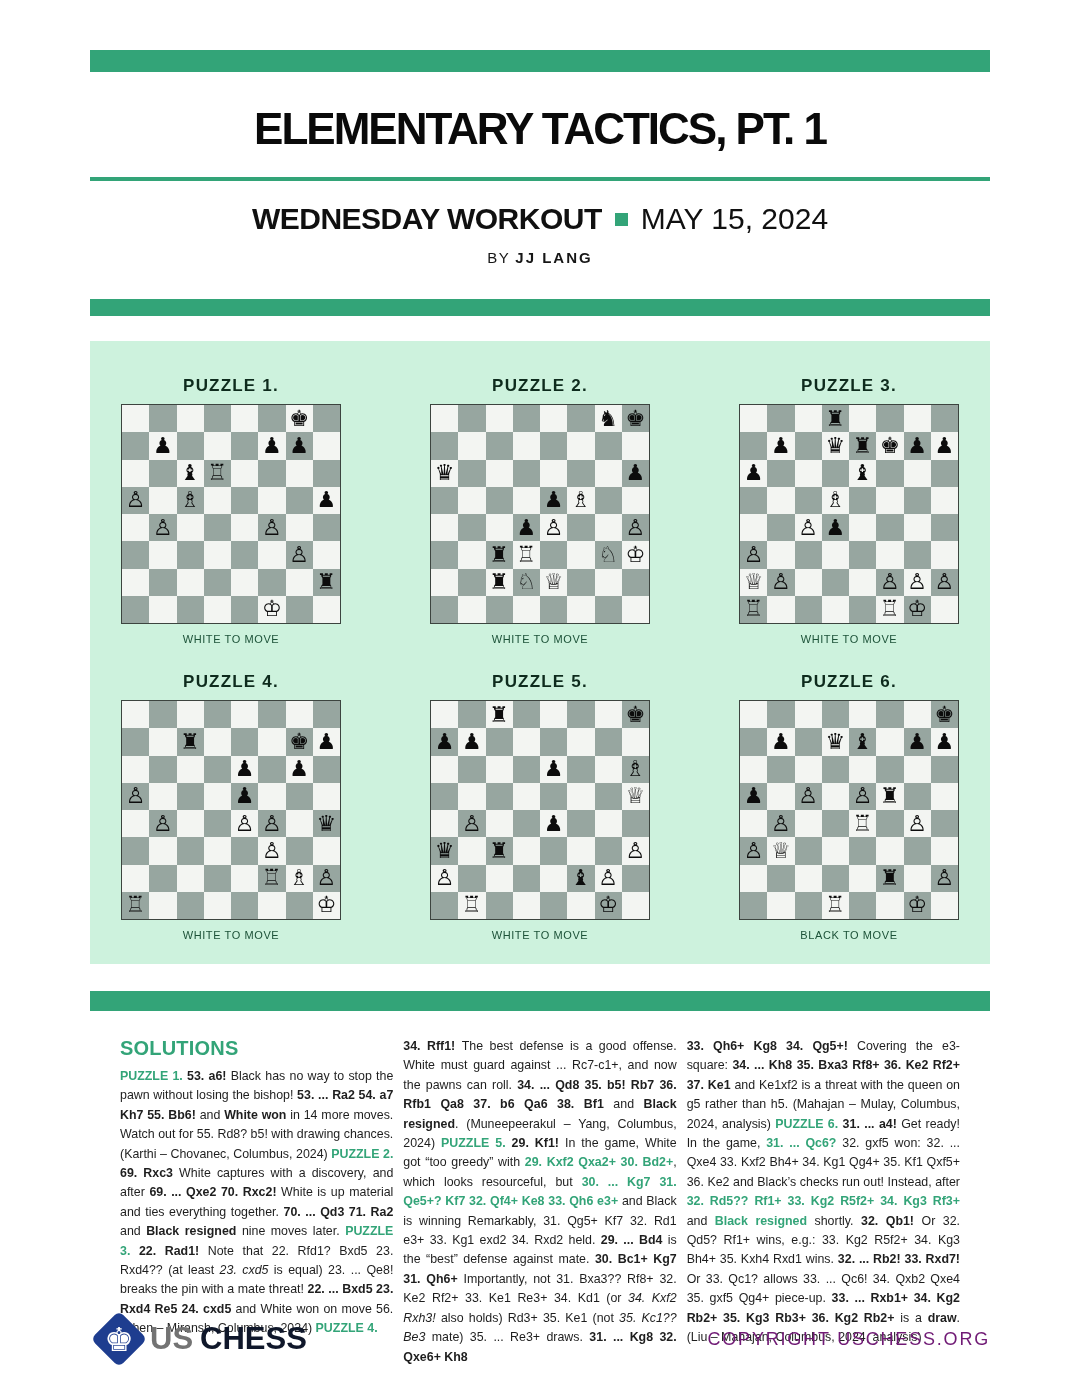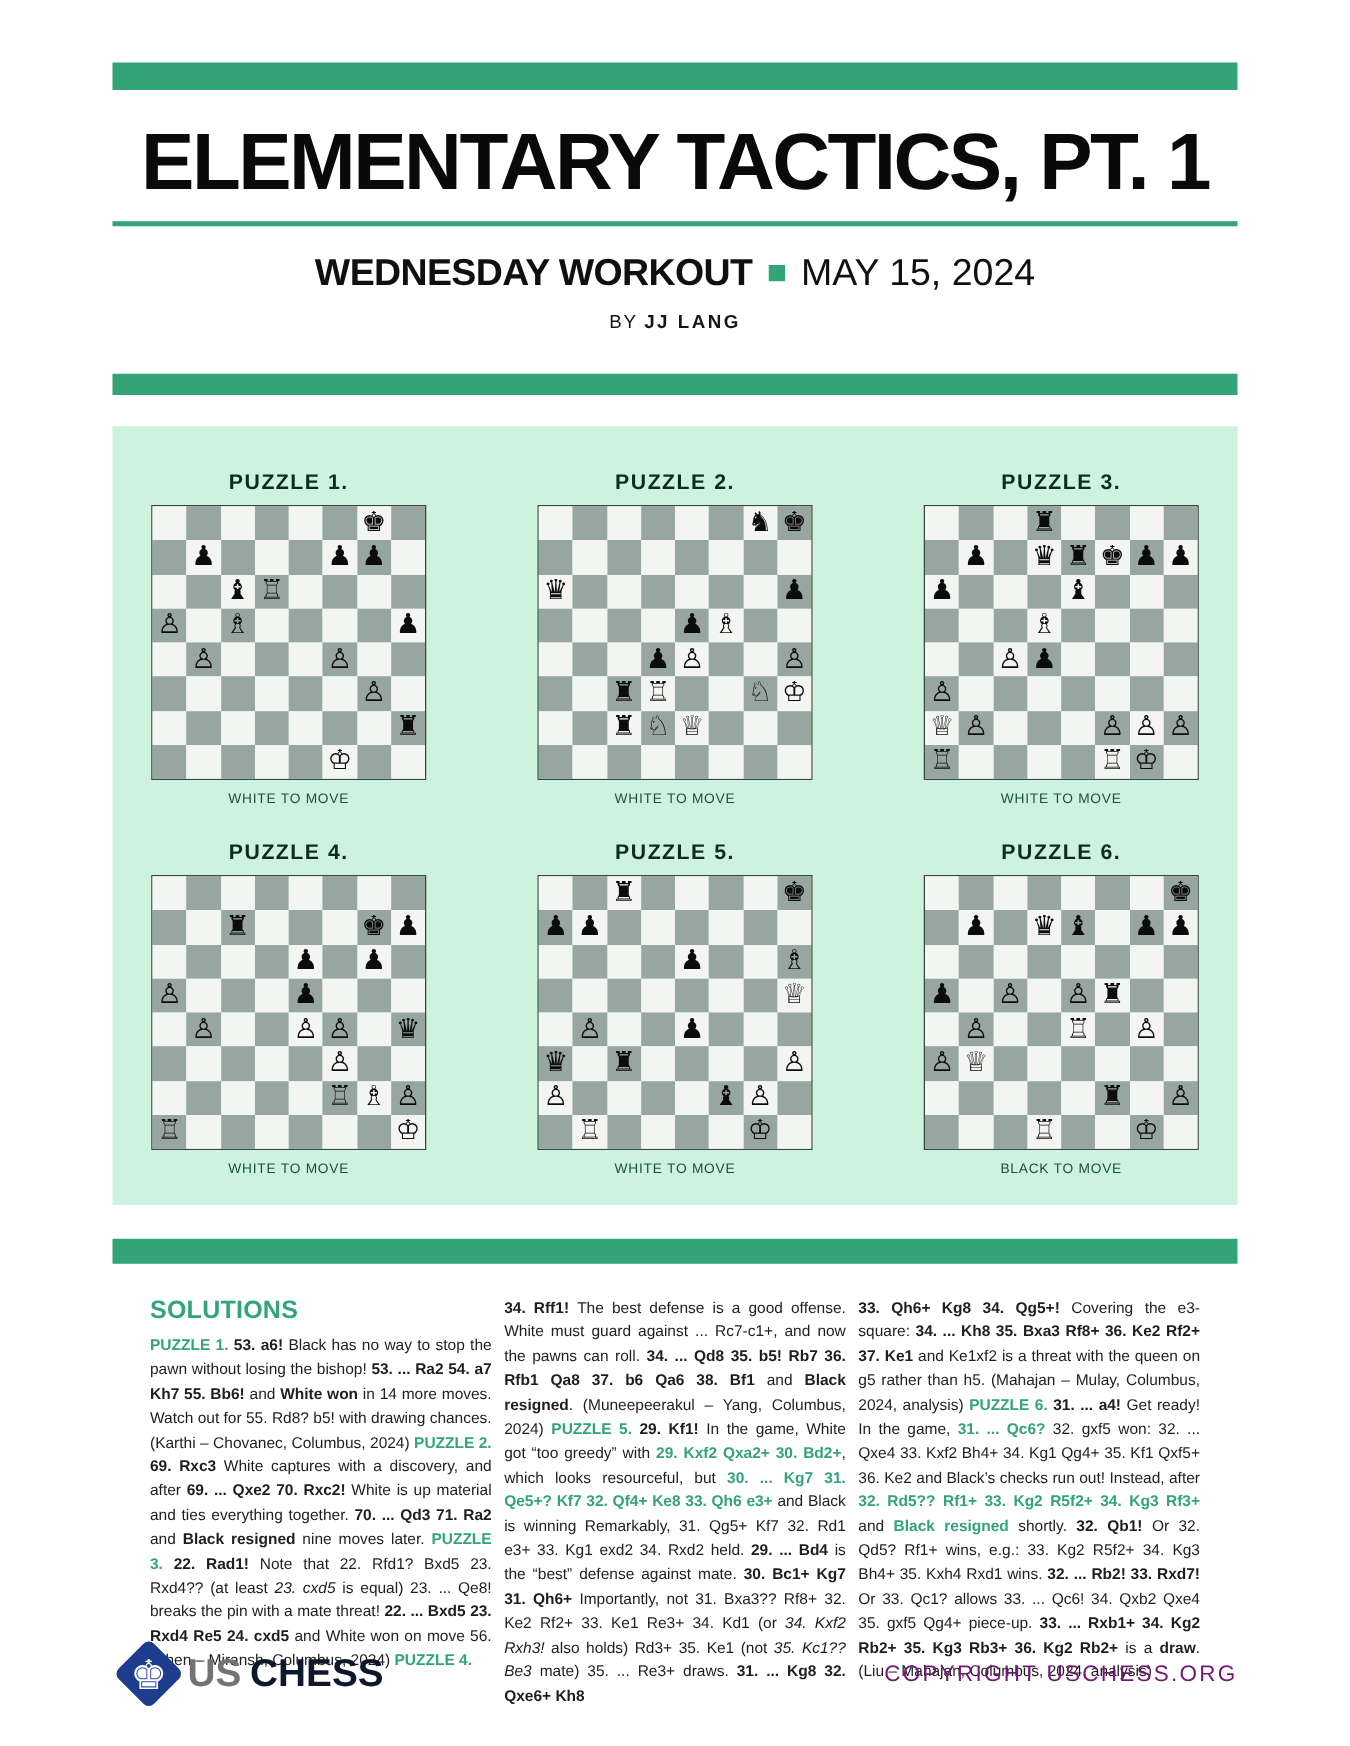--- a/index.html
+++ b/index.html
@@ -1,20 +1,20 @@
 <!DOCTYPE html>
 <html><head>
 <meta charset="utf-8">
 <style>
   html,body { margin:0; padding:0; background:#ffffff; }
   .page { position:relative; width:1080px; height:1397px; margin:0 auto; background:#ffffff;
           font-family:"Liberation Sans",sans-serif; overflow:hidden; }
   .bar { margin:0 90px; background:#33a478; }
   .bar-top { margin-top:50px; height:22px; }
-  .title { margin:22px 90px 0; font-size:64px; line-height:70px; font-weight:bold;
+  .title { margin:22px 90px 0; font-size:44px; line-height:70px; font-weight:bold;
            letter-spacing:-2px; text-align:center; color:#0a0a0a; white-space:nowrap; }
   .rule { margin:13px 90px 0; height:4px; background:#33a478; }
   .subtitle { margin-top:21px; text-align:center; font-size:30px; color:#101010; }
   .series { font-weight:bold; letter-spacing:-0.5px; }
   .sq-bullet { display:inline-block; width:13px; height:13px; background:#33a478; margin:0 13px 4px; vertical-align:middle; }
   .byline { margin-top:13px; text-align:center; font-size:15px; color:#161616; letter-spacing:1.5px; }
   .byline .author { font-weight:bold; margin-left:5px; letter-spacing:2px;margin-top:28px; }
   .bar-mid { margin-top:33px; height:17px; }
   .panel { margin:25px 90px 0; height:623px; background:#cdf2dd; box-sizing:border-box; padding:35px 31px 0; }
   .prow { display:flex; justify-content:space-between; }

